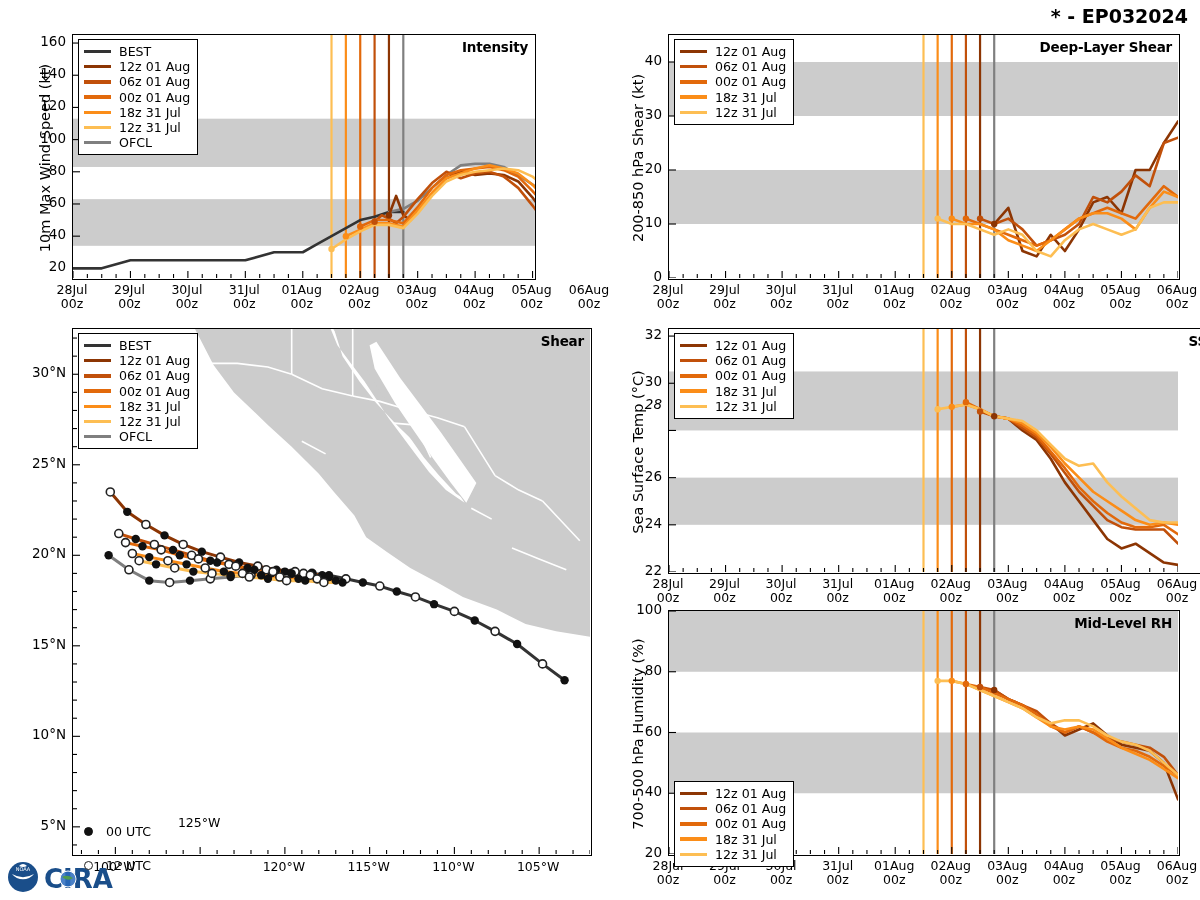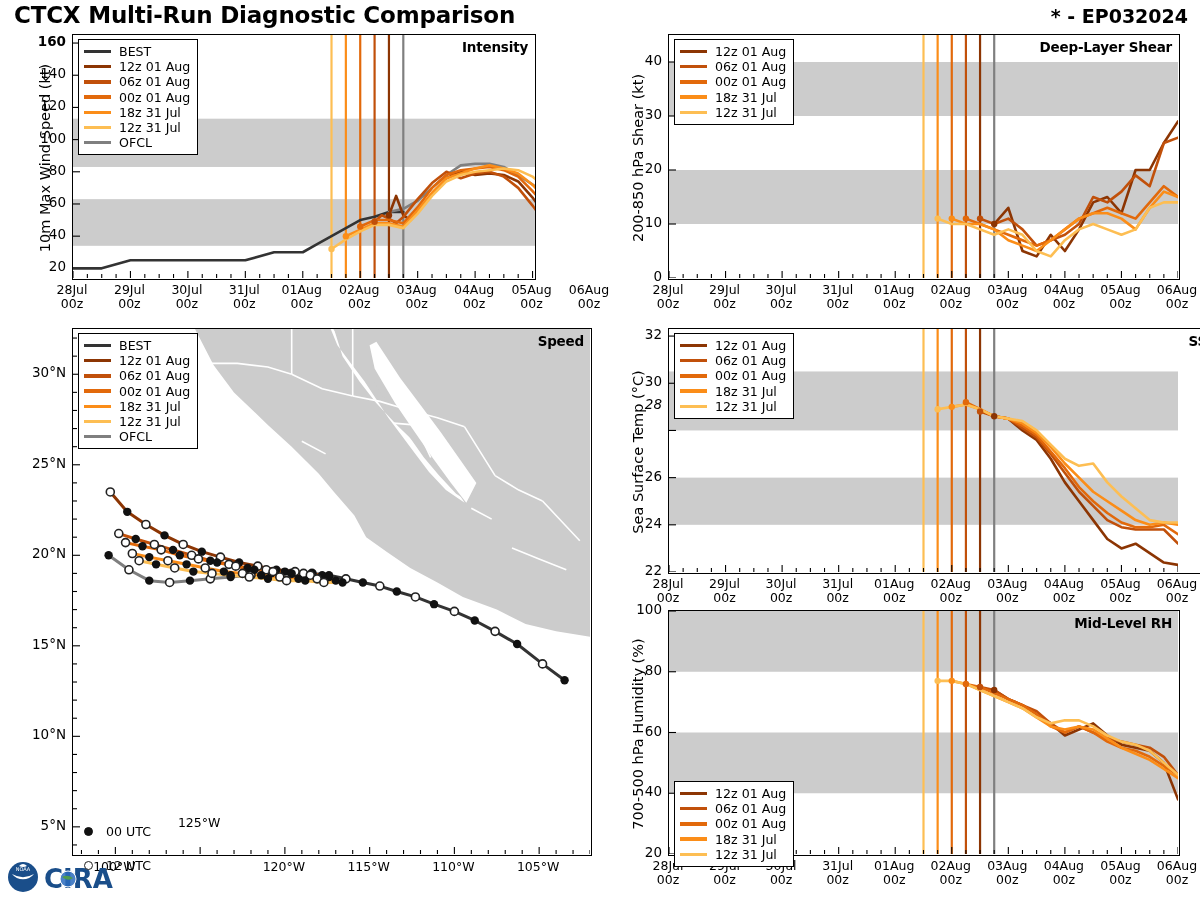--- a/index.html
+++ b/index.html
@@ -40,21 +40,20 @@
   .mkdot.open{background:#fff;border:1.6px solid #222;}
   .mktxt{font-size:12.6px;}
 
   .logo{position:absolute;left:6px;bottom:2px;width:128px;height:42px;}
 </style>
 </head>
 <body>
 
 <div class="page">
 
-  <div class="title">CTCX Multi-Run Diagnostic Comparison</div>
   <div class="stormid">* - EP032024</div>
 
   <div class="panel" id="panel-intensity" style="left:72px;top:34px;width:464px;height:246px;">
     <div class="plotwrap" id="plot-intensity">
         <svg width="517" height="243">
           <rect x="0" y="164.1456953642384" width="517" height="46.66887417218544" fill="#cccccc"></rect>
           <rect x="0" y="83.68211920529802" width="517" height="48.27814569536423" fill="#cccccc"></rect>
           <line x1="258.5" y1="0" x2="258.5" y2="243" stroke="#fdbe53" stroke-width="2.2"></line>
           <line x1="272.86111111111114" y1="0" x2="272.86111111111114" y2="243" stroke="#fb8d18" stroke-width="2.2"></line>
           <line x1="287.22222222222223" y1="0" x2="287.22222222222223" y2="243" stroke="#e2690b" stroke-width="2.2"></line>
@@ -124,21 +123,21 @@
   </div>
   <div class="ylabel" style="left:-75px;top:150px;width:240px;transform:rotate(-90deg);">10m Max Wind Speed (kt)</div>
   <div id="yt-intensity">
       <div class="ytick" style="left: 14px; top: 258.344px; width: 52px;">20</div>
       <div class="ytick" style="left: 14px; top: 226.159px; width: 52px;">40</div>
       <div class="ytick" style="left: 14px; top: 193.974px; width: 52px;">60</div>
       <div class="ytick" style="left: 14px; top: 161.788px; width: 52px;">80</div>
       <div class="ytick" style="left: 14px; top: 129.603px; width: 52px;">100</div>
       <div class="ytick" style="left: 14px; top: 97.4172px; width: 52px;">120</div>
       <div class="ytick" style="left: 14px; top: 65.2318px; width: 52px;">140</div>
-      <div class="ytick" style="left: 14px; top: 33.0464px; width: 52px; font-weight: bold;">160</div>
+      <div class="ytick" style="left: 14px; top: 33.0464px; width: 52px;">160</div>
     </div>
   <div id="xt-intensity">
       <div class="xtick" style="left: 38px; top: 283px; width: 68px;">28Jul<br>00z</div>
       <div class="xtick" style="left: 95.4444px; top: 283px; width: 68px;">29Jul<br>00z</div>
       <div class="xtick" style="left: 152.889px; top: 283px; width: 68px;">30Jul<br>00z</div>
       <div class="xtick" style="left: 210.333px; top: 283px; width: 68px;">31Jul<br>00z</div>
       <div class="xtick" style="left: 267.778px; top: 283px; width: 68px;">01Aug<br>00z</div>
       <div class="xtick" style="left: 325.222px; top: 283px; width: 68px;">02Aug<br>00z</div>
       <div class="xtick" style="left: 382.667px; top: 283px; width: 68px;">03Aug<br>00z</div>
       <div class="xtick" style="left: 440.111px; top: 283px; width: 68px;">04Aug<br>00z</div>
@@ -456,21 +455,21 @@
           <circle cx="194.93442622950818" cy="249.82758620689657" r="4.2" fill="#111"></circle>
           <circle cx="176.28852459016403" cy="248.0172413793103" r="4" fill="#fff" stroke="#222" stroke-width="1.6"></circle>
           <circle cx="157.64262295081963" cy="246.20689655172418" r="4.2" fill="#111"></circle>
           <circle cx="138.99672131147545" cy="244.39655172413796" r="4" fill="#fff" stroke="#222" stroke-width="1.6"></circle>
           <circle cx="120.35081967213105" cy="242.5862068965517" r="4.2" fill="#111"></circle>
           <circle cx="101.70491803278688" cy="238.9655172413793" r="4" fill="#fff" stroke="#222" stroke-width="1.6"></circle>
           <circle cx="83.05901639344272" cy="235.34482758620692" r="4.2" fill="#111"></circle>
           <circle cx="66.10819672131157" cy="231.72413793103448" r="4" fill="#fff" stroke="#222" stroke-width="1.6"></circle>
         </svg>
       </div>
-    <div class="paneltitle">Speed</div>
+    <div class="paneltitle">Shear</div>
   </div>
   <div id="yt-track">
       <div class="ytick" style="left: 4px; top: 816.845px; width: 62px;">5°N</div>
       <div class="ytick" style="left: 4px; top: 726.328px; width: 62px;">10°N</div>
       <div class="ytick" style="left: 4px; top: 635.81px; width: 62px;">15°N</div>
       <div class="ytick" style="left: 4px; top: 545.293px; width: 62px;">20°N</div>
       <div class="ytick" style="left: 4px; top: 454.776px; width: 62px;">25°N</div>
       <div class="ytick" style="left: 4px; top: 364.259px; width: 62px;">30°N</div>
     </div>
   <div id="xt-track">

